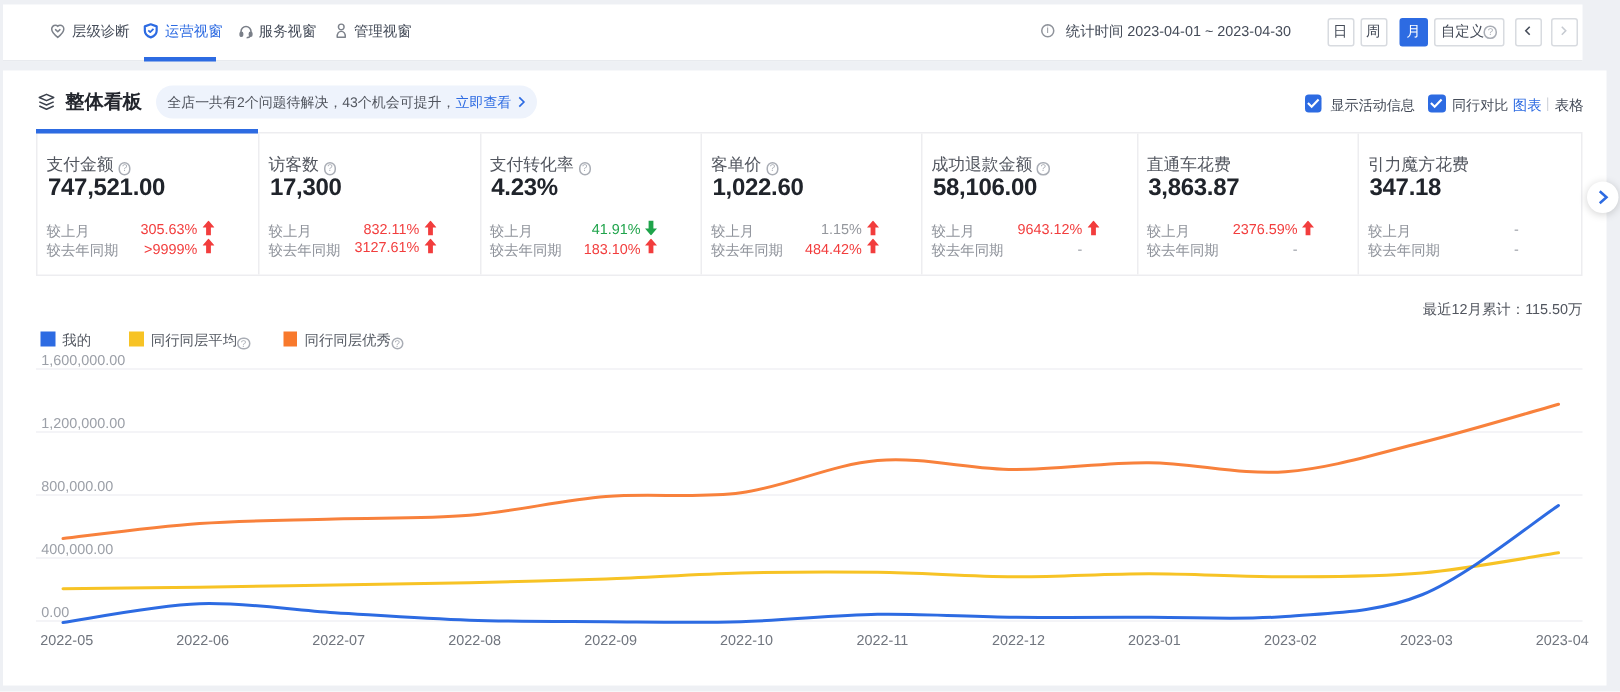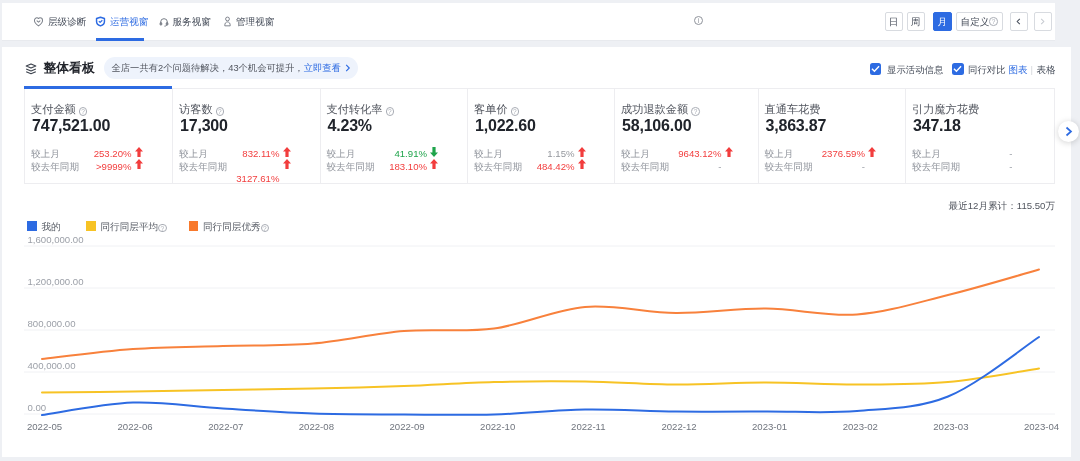--- a/index.html
+++ b/index.html
@@ -43,20 +43,21 @@
         <path d="M9.5 9.6 c-.6 1-1.8 1.4-3 1.4"></path>
       </svg>服务视窗</div>
   <div class="tab" style="left:221px">
     <svg width="9" height="11" viewBox="0 0 11 13" fill="none" stroke="#7d828b" stroke-width="1.2" stroke-linejoin="round">
         <circle cx="5.5" cy="3.4" r="2.3"></circle>
         <path d="M2.2 11.8 C2 8.8 3.4 7 5.5 7 C7.6 7 9 8.8 8.8 11.8 Z"></path>
       </svg>管理视窗</div>
   <div class="abs" style="left:93.5px;top:35px;width:48px;height:2.5px;background:#2d6be2"></div>
 
   <div class="abs" style="left:692px;top:12.5px;width:9px;height:9px;border:1px solid #8f939b;border-radius:50%;color:#8f939b;font-size:7px;line-height:8px;text-align:center">i</div>
+  <div class="abs" style="left:708.5px;top:0;height:37px;line-height:38px;font-size:9.6px;color:#454c59">统计时间 2023-04-01 ~ 2023-04-30</div>
   <div class="btn" style="left:882.5px;width:18px">日</div>
   <div class="btn" style="left:904.5px;width:18px">周</div>
   <div class="btn blue" style="left:931px;width:18.5px">月</div>
   <div class="btn" style="left:954px;width:46.5px">自定义<span class="qm" style="vertical-align:0.5px">?</span></div>
   <div class="btn" style="left:1007.5px;width:18.5px"><svg width="7" height="7" viewBox="0 0 8 8" fill="none" stroke="#454c59" stroke-width="1.2">
         <path d="M5.5 1 L2.5 4 L5.5 7"></path>
       </svg></div>
   <div class="btn" style="left:1031.5px;width:18.5px"><svg width="7" height="7" viewBox="0 0 8 8" fill="none" stroke="#c6cad1" stroke-width="1.2">
         <path d="M2.5 1 L5.5 4 L2.5 7"></path>
       </svg></div>
@@ -98,38 +99,38 @@
   <div class="cardsep" style="left:170px"></div>
   <div class="cardsep" style="left:317.5px"></div>
   <div class="cardsep" style="left:465px"></div>
   <div class="cardsep" style="left:612px"></div>
   <div class="cardsep" style="left:755.5px"></div>
   <div class="cardsep" style="left:903px"></div>
 
   <div class="ct" style="left:29.0px;top:55px">支付金额&nbsp;<span class="qm">?</span></div>
   <div class="cv" style="left:30.0px;top:70px">747,521.00</div>
   <div class="cl" style="left:29.0px;top:101px">较上月</div>
-  <div class="cp" style="left:29.0px;top:101px;width:100.5px;color:#f23d3d">253.20%</div>
+  <div class="cp" style="left:29.0px;top:101px;width:100.5px;color:#f23d3d">305.63%</div>
   <svg width="8" height="10" viewBox="0 0 8 10" style="position:absolute;left:132.5px;top:99.5px">
       <path d="M4 0 L8 4.6 H5.6 V10 H2.4 V4.6 H0 Z" fill="#f23d3d"></path>
     </svg>
   <div class="cl" style="left:29.0px;top:113.5px">较去年同期</div>
   <div class="cp" style="left:29.0px;top:113.5px;width:100.5px;color:#f23d3d">&gt;9999%</div>
   <svg width="8" height="10" viewBox="0 0 8 10" style="position:absolute;left:132.5px;top:112px">
       <path d="M4 0 L8 4.6 H5.6 V10 H2.4 V4.6 H0 Z" fill="#f23d3d"></path>
     </svg>
   <div class="ct" style="left:177.0px;top:55px">访客数&nbsp;<span class="qm">?</span></div>
   <div class="cv" style="left:178.0px;top:70px">17,300</div>
   <div class="cl" style="left:177.0px;top:101px">较上月</div>
   <div class="cp" style="left:177.0px;top:101px;width:100.5px;color:#f23d3d">832.11%</div>
   <svg width="8" height="10" viewBox="0 0 8 10" style="position:absolute;left:280.5px;top:99.5px">
       <path d="M4 0 L8 4.6 H5.6 V10 H2.4 V4.6 H0 Z" fill="#f23d3d"></path>
     </svg>
   <div class="cl" style="left:177.0px;top:113.5px">较去年同期</div>
-  <div class="cp" style="left:177.0px;top:126px;width:100.5px;color:#f23d3d">3127.61%</div>
+  <div class="cp" style="left:177.0px;top:113px;width:100.5px;color:#f23d3d">3127.61%</div>
   <svg width="8" height="10" viewBox="0 0 8 10" style="position:absolute;left:280.5px;top:112px">
       <path d="M4 0 L8 4.6 H5.6 V10 H2.4 V4.6 H0 Z" fill="#f23d3d"></path>
     </svg>
   <div class="ct" style="left:324.5px;top:55px">支付转化率&nbsp;<span class="qm">?</span></div>
   <div class="cv" style="left:325.5px;top:70px">4.23%</div>
   <div class="cl" style="left:324.5px;top:101px">较上月</div>
   <div class="cp" style="left:324.5px;top:101px;width:100.5px;color:#1fa44b">41.91%</div>
   <svg width="8" height="10" viewBox="0 0 8 10" style="position:absolute;left:428.0px;top:99.5px">
       <path d="M4 0 L8 4.6 H5.6 V10 H2.4 V4.6 H0 Z" fill="#1fa44b" transform="rotate(180 4 5)"></path>
     </svg>

